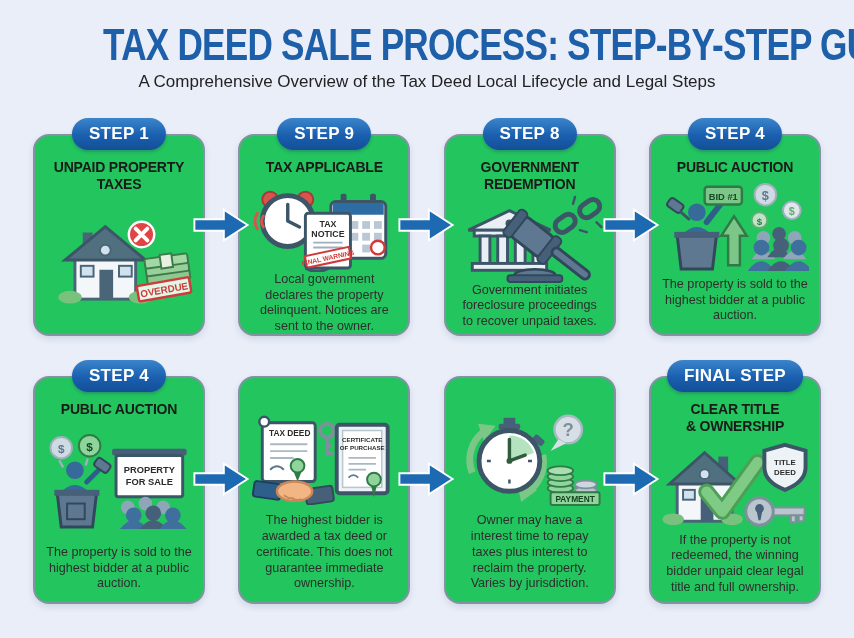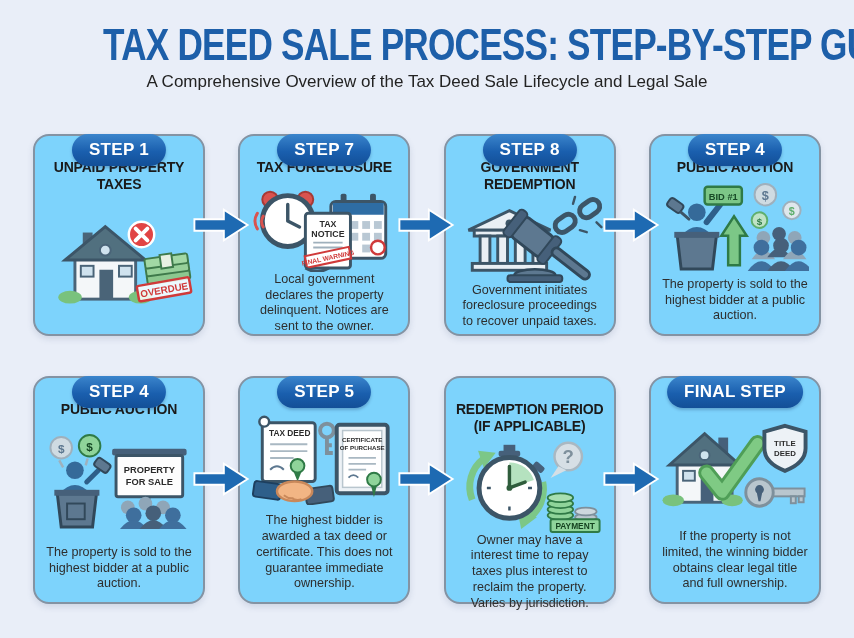--- a/index.html
+++ b/index.html
@@ -30,40 +30,40 @@
     width:788px;
     margin:0 auto;
     display:flex;
     justify-content:space-between;
   }
   .row-1 { margin-top:26px; }
   .row-2 { margin-top:24px; }
   .card-wrap { position:relative; width:172px; }
   .badge {
     position:absolute;
-    top:16px; left:50%;
+    top:0; left:50%;
     transform:translateX(-50%);
     z-index:2;
     height:32px;
     padding:0 17px;
     border-radius:17px;
     background:linear-gradient(180deg,#3b85cc 0%,#1a5fae 55%,#134f97 100%);
     color:#fff;
     font-weight:bold;
     font-size:17px;
     letter-spacing:0.3px;
     display:flex; align-items:center; justify-content:center;
     white-space:nowrap;
     box-shadow:0 2px 3px rgba(30,60,110,0.3);
   }
   .card {
     position:relative;
     margin-top:16px;
     width:172px;
-    background:#7dd3fc;
+    background:#22c55e;
     border:2px solid #8493a3;
     border-radius:16px;
     box-shadow:0 3px 6px rgba(60,80,120,0.15);
     display:flex;
     flex-direction:column;
     align-items:center;
     padding:23px 5px 10px;
   }
   .row-1 .card { height:202px; }
   .row-2 .card { height:228px; }
@@ -95,21 +95,21 @@
   .arrow.a1 { left:159px; }
   .arrow.a2 { left:364px; }
   .arrow.a3 { left:569px; }
   svg text { font-family:"Liberation Sans", sans-serif; }
 </style>
 </head>
 <body>
 
 <div class="header">
   <div class="main-title">TAX DEED SALE PROCESS: STEP-BY-STEP GUIDE</div>
-  <div class="subtitle">A Comprehensive Overview of the Tax Deed Sale Lifecycle and Legal Sale</div>
+  <div class="subtitle">A Comprehensive Overview of the Tax Deed Local Lifecycle and Legal Steps</div>
 </div>
 
 <div class="row row-1">
 
   <div class="card-wrap">
     <div class="badge">
         <span>STEP 1</span>
       </div>
     <div class="card">
       <div class="card-title">UNPAID PROPERTY TAXES</div>
@@ -136,24 +136,24 @@
             <rect x="94" y="72" width="54" height="16" rx="2" fill="#ffffff" fill-opacity="0.85" stroke="#d03a3a" stroke-width="2.5"></rect>
             <text x="121" y="84" text-anchor="middle" font-size="10" font-weight="bold" fill="#d03a3a">OVERDUE</text>
           </g>
         </svg>
       </div>
     </div>
   </div>
 
   <div class="card-wrap">
     <div class="badge">
-        <span>STEP 7</span>
-      </div>
-    <div class="card">
-      <div class="card-title">TAX FORECLOSURE</div>
+        <span>STEP 9</span>
+      </div>
+    <div class="card">
+      <div class="card-title">TAX APPLICABLE</div>
       <div class="card-icon">
         <svg width="148" height="96" viewBox="0 0 150 98">
           <rect x="92" y="18" width="6" height="14" rx="2" fill="#3c5567"></rect>
           <rect x="122" y="18" width="6" height="14" rx="2" fill="#3c5567"></rect>
           <rect x="82" y="26" width="56" height="58" rx="5" fill="#fff" stroke="#3c5567" stroke-width="3"></rect>
           <path d="M84 27.5 h52 v12 h-52 z" fill="#2e6da4"></path>
           <g fill="#b9c8d4">
             <rect x="90" y="46" width="8" height="8"></rect>
               <rect x="102" y="46" width="8" height="8"></rect>
               <rect x="114" y="46" width="8" height="8"></rect>
@@ -320,23 +320,20 @@
           <path d="M76 98 q14 -18 28 0 z" fill="#3f6f9d"></path>
           <path d="M96 98 q14 -18 28 0 z" fill="#46607a"></path>
           <path d="M116 98 q14 -18 28 0 z" fill="#3f6f9d"></path>
         </svg>
       </div>
       <div class="card-desc">The property is sold to the highest bidder at a public auction.</div>
     </div>
   </div>
 
   <div class="card-wrap">
-    <div class="badge">
-        <span>STEP 5</span>
-      </div>
     <div class="card">
       <div class="card-icon">
         <svg width="148" height="96" viewBox="0 0 150 98">
           <rect x="12" y="14" width="54" height="60" rx="3" fill="#fff" stroke="#3c5567" stroke-width="3"></rect>
           <circle cx="14" cy="13" r="5" fill="#fff" stroke="#3c5567" stroke-width="2.5"></circle>
           <text x="40" y="28" text-anchor="middle" font-size="8.5" font-weight="bold" fill="#2b2b2b">TAX DEED</text>
           <path d="M20 36 h38 M20 43 h38 M20 50 h24" stroke="#a9b8c2" stroke-width="2"></path>
           <path d="M20 62 q7 -7 14 0" fill="none" stroke="#5d7890" stroke-width="2"></path>
           <circle cx="48" cy="58" r="7" fill="#8fd49a" stroke="#2f7a46" stroke-width="2"></circle>
           <polygon points="44,64 48,74 52,64" fill="#2f7a46"></polygon>
@@ -359,22 +356,20 @@
           <polygon points="122,74 126,90 130,74" fill="#2f7a46"></polygon>
           <circle cx="126" cy="72" r="7" fill="#8fd49a" stroke="#2f7a46" stroke-width="2"></circle>
         </svg>
       </div>
       <div class="card-desc">The highest bidder is awarded a tax deed or certificate. This does not guarantee immediate ownership.</div>
     </div>
   </div>
 
   <div class="card-wrap">
     <div class="card">
-      <div class="card-title">REDEMPTION PERIOD
-(IF APPLICABLE)</div>
       <div class="card-icon">
         <svg width="148" height="98" viewBox="0 0 150 100">
           <path d="M16 66 a36 36 0 0 1 12 -42" stroke="#7cc787" stroke-width="7" fill="none"></path>
           <polygon points="22,16 40,18 28,34" fill="#7cc787"></polygon>
           <path d="M88 48 a36 36 0 0 1 -16 38" stroke="#7cc787" stroke-width="7" fill="none"></path>
           <polygon points="82,84 66,96 62,76" fill="#7cc787"></polygon>
           <rect x="48" y="10" width="12" height="8" fill="#46607a"></rect>
           <rect x="43" y="16" width="22" height="6" rx="2" fill="#46607a"></rect>
           <g transform="rotate(40 82 32)">
               <rect x="78" y="28" width="12" height="7" rx="2" fill="#46607a"></rect>
@@ -403,20 +398,22 @@
       </div>
       <div class="card-desc">Owner may have a interest time to repay taxes plus interest to reclaim the property. Varies by jurisdiction.</div>
     </div>
   </div>
 
   <div class="card-wrap">
     <div class="badge">
         <span>FINAL STEP</span>
       </div>
     <div class="card">
+      <div class="card-title">CLEAR TITLE
+&amp; OWNERSHIP</div>
       <div class="card-icon">
         <svg width="148" height="98" viewBox="0 0 150 100">
           <rect x="16" y="48" width="56" height="40" fill="#f4f7f9" stroke="#4a6478" stroke-width="3"></rect>
           <rect x="58" y="22" width="10" height="18" fill="#46607a"></rect>
           <polygon points="8,50 44,18 80,50" fill="#51707f" stroke="#3c5567" stroke-width="3"></polygon>
           <circle cx="44" cy="40" r="5" fill="#cfe2ee" stroke="#4a6478" stroke-width="2"></circle>
           <rect x="40" y="60" width="13" height="28" fill="#46607a"></rect>
           <rect x="22" y="56" width="12" height="10" fill="#cfe2ee" stroke="#4a6478" stroke-width="2"></rect>
           <ellipse cx="12" cy="86" rx="11" ry="6" fill="#79c27d"></ellipse>
           <ellipse cx="72" cy="86" rx="11" ry="6" fill="#79c27d"></ellipse>
@@ -426,21 +423,21 @@
           <text x="126" y="31" text-anchor="middle" font-size="8" font-weight="bold" fill="#2b2b2b">TITLE</text>
           <text x="126" y="41" text-anchor="middle" font-size="8" font-weight="bold" fill="#2b2b2b">DEED</text>
           <rect x="108" y="74" width="38" height="8" fill="#b9c6ce" stroke="#7e909c" stroke-width="2"></rect>
           <rect x="132" y="82" width="5" height="7" fill="#b9c6ce" stroke="#7e909c" stroke-width="2"></rect>
           <rect x="140" y="82" width="5" height="6" fill="#b9c6ce" stroke="#7e909c" stroke-width="2"></rect>
           <circle cx="100" cy="78" r="14" fill="#b9c6ce" stroke="#7e909c" stroke-width="3"></circle>
           <circle cx="100" cy="75" r="4.5" fill="#46607a"></circle>
           <polygon points="97,77 103,77 101,87 99,87" fill="#46607a"></polygon>
         </svg>
       </div>
-      <div class="card-desc">If the property is not limited, the winning bidder obtains clear legal title and full ownership.</div>
+      <div class="card-desc">If the property is not redeemed, the winning bidder unpaid clear legal title and full ownership.</div>
     </div>
   </div>
 
   <svg class="arrow a1" viewBox="0 0 60 40">
       <polygon points="2,14 33,14 33,4 58,20 33,36 33,26 2,26" fill="#1e6ab2" stroke="#fff" stroke-width="2"></polygon>
     </svg>
   <svg class="arrow a2" viewBox="0 0 60 40">
       <polygon points="2,14 33,14 33,4 58,20 33,36 33,26 2,26" fill="#1e6ab2" stroke="#fff" stroke-width="2"></polygon>
     </svg>
   <svg class="arrow a3" viewBox="0 0 60 40">

